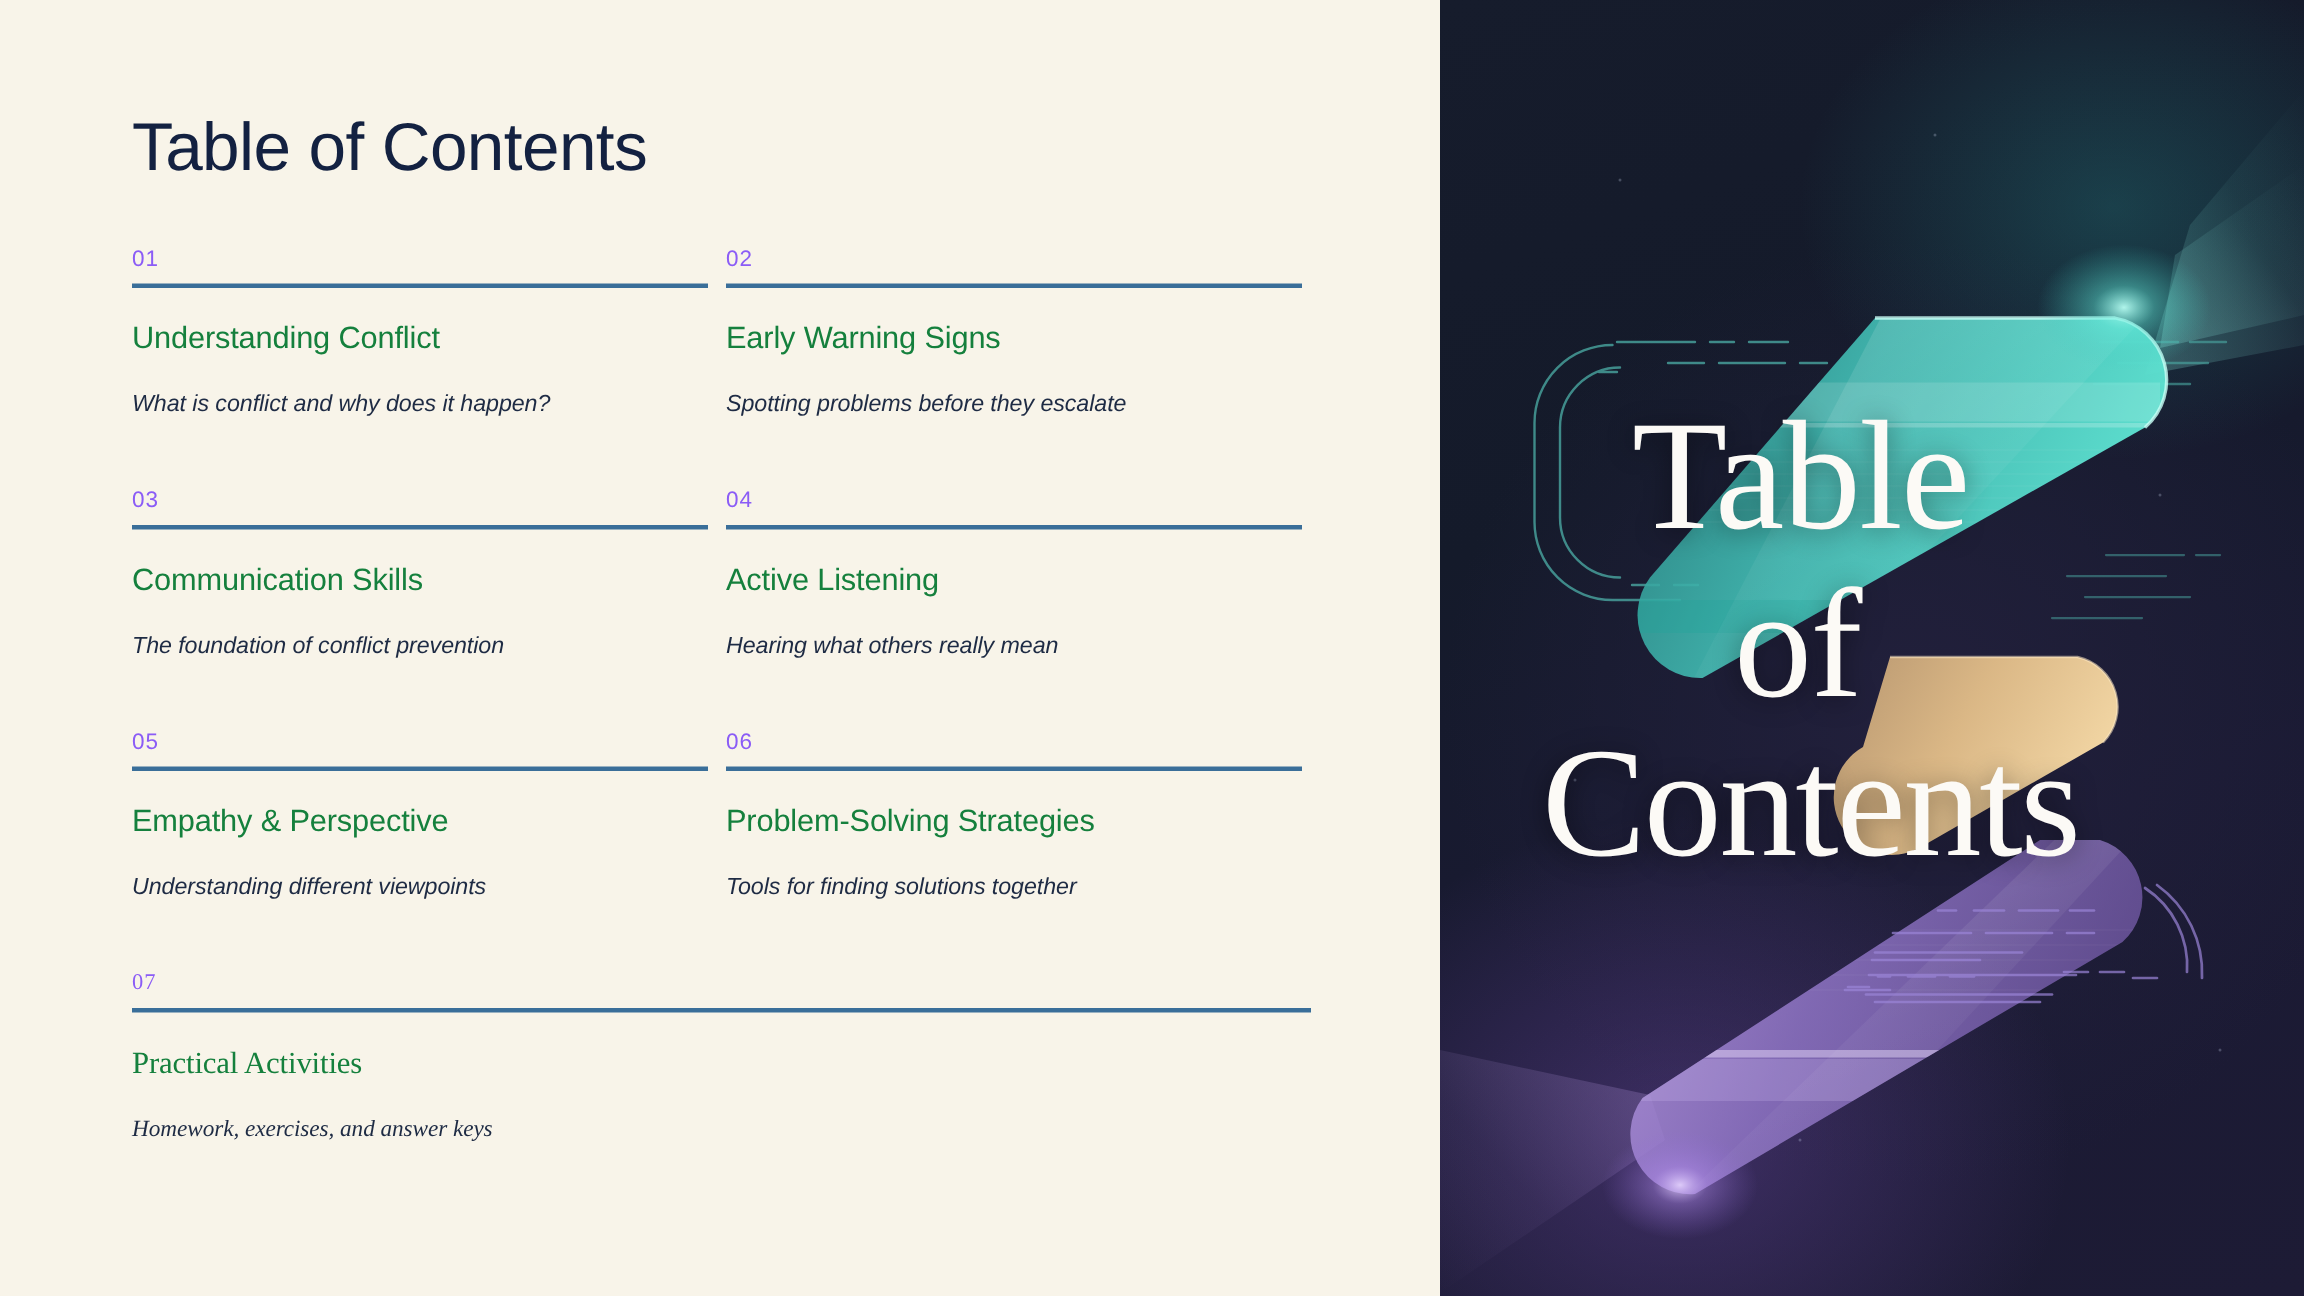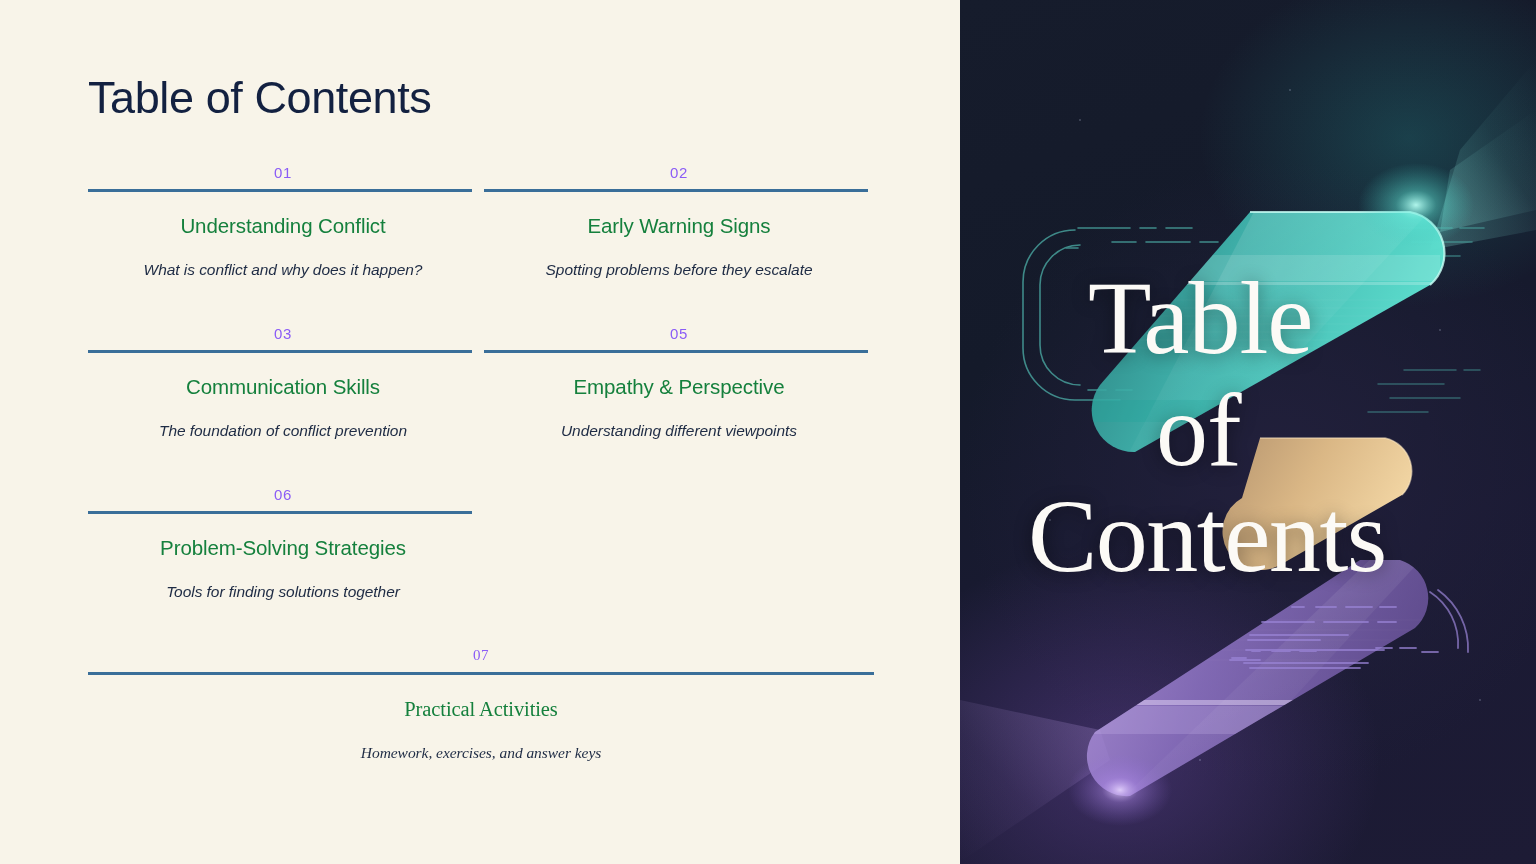--- a/index.html
+++ b/index.html
@@ -9,21 +9,20 @@
     font-family:"Liberation Sans", sans-serif;
   }
   body { display:flex; background:#F8F4E9; }
 
   
   #left-panel {
     width:960px; height:864px;
     background:#F8F4E9;
     position:relative;
     flex:0 0 960px;
-    text-align:center;
   }
   #page-title {
     position:absolute;
     left:88px; top:74px;
     font-size:45px;
     font-weight:400;
     letter-spacing:-0.4px;
     color:#132141;
     line-height:1.05;
   }
@@ -125,20 +124,26 @@
       <div class="toc-desc">Spotting problems before they escalate</div>
     </div>
 
     <div class="toc-item">
       <div class="toc-num">03</div>
       <div class="toc-rule"></div>
       <div class="toc-heading">Communication Skills</div>
       <div class="toc-desc">The foundation of conflict prevention</div>
     </div>
 
+    <div class="toc-item">
+      <div class="toc-num">04</div>
+      <div class="toc-rule"></div>
+      <div class="toc-heading">Active Listening</div>
+      <div class="toc-desc">Hearing what others really mean</div>
+    </div>
 
     <div class="toc-item">
       <div class="toc-num">05</div>
       <div class="toc-rule"></div>
       <div class="toc-heading">Empathy &amp; Perspective</div>
       <div class="toc-desc">Understanding different viewpoints</div>
     </div>
 
     <div class="toc-item">
       <div class="toc-num">06</div>

